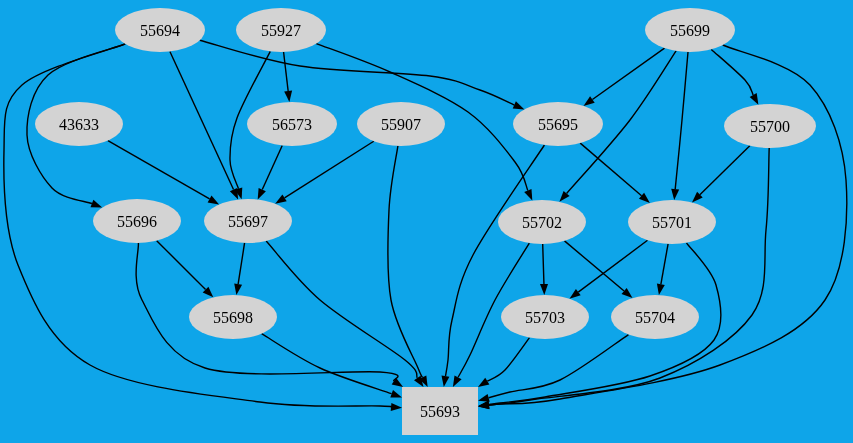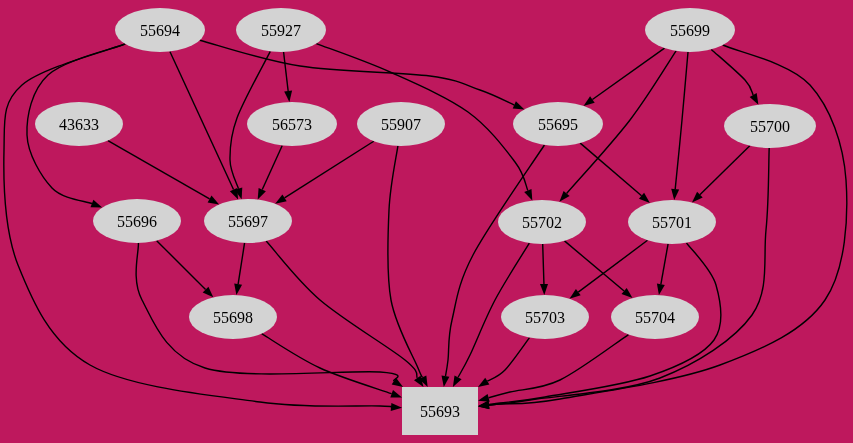--- a/index.html
+++ b/index.html
@@ -3,21 +3,21 @@
 <meta charset="utf-8">
 <style>
   html, body {
     margin: 0;
     padding: 0;
     background: #ffffff;
   }
   #stage {
     width: 853px;
     height: 443px;
-    background: #be185d;
+    background: #0ea5e9;
     position: relative;
     overflow: hidden;
   }
   svg text {
     font-family: "Liberation Serif", "DejaVu Serif", serif;
     font-size: 16px;
     fill: #000000;
   }
 </style>
 </head>

